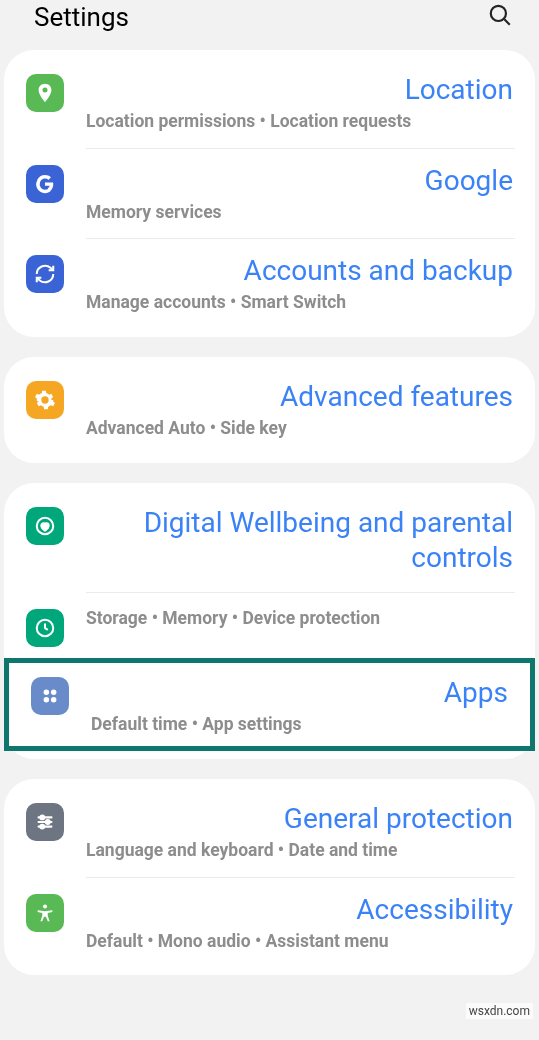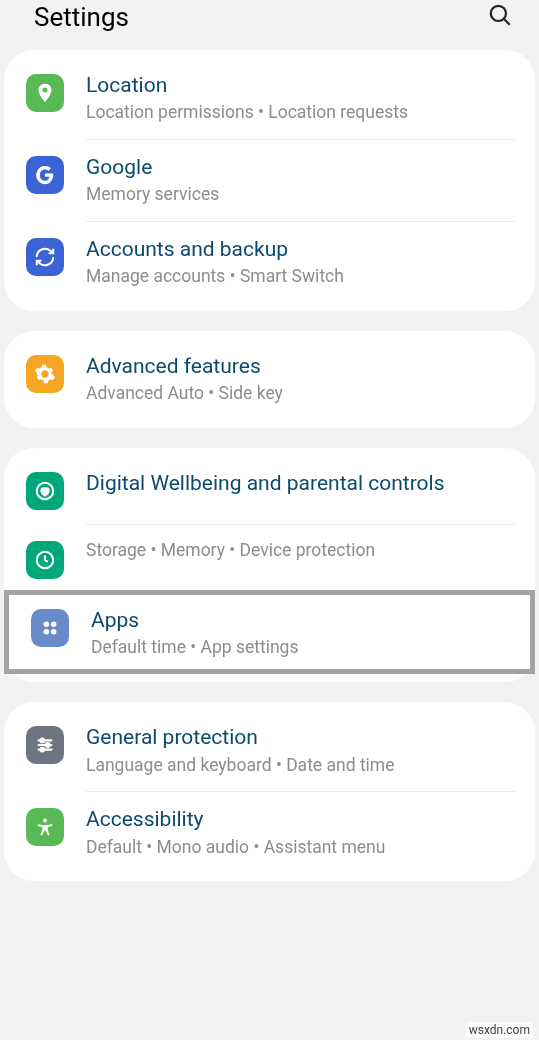--- a/index.html
+++ b/index.html
@@ -29,60 +29,62 @@
       margin: 0 4px 20px 4px;
       padding: 8px 0;
     }
     .row {
       display: flex;
       align-items: flex-start;
       padding: 14px 22px 14px 22px;
       position: relative;
     }
     .row-highlighted {
-      border: 5px solid #a3a3a3;
+      border: 5px solid #0f766e;
       margin-top: -4px;
       padding-top: 12px;
       padding-bottom: 10px;
     }
     .icon-wrap {
       width: 38px;
       height: 38px;
       border-radius: 10px;
       display: flex;
       align-items: center;
       justify-content: center;
       flex-shrink: 0;
       margin-right: 22px;
       margin-top: 2px;
     }
     .icon-wrap svg { width: 22px; height: 22px; }
     .row-text { flex: 1; min-width: 0; }
     .row-title {
-      font-size: 21px;
-      color: #0c4a6e;
+      font-size: 28px;
+      color: #3b82f6;
       font-weight: 400;
       line-height: 1.25;
       margin-bottom: 3px;
+      text-align: right;
     }
     .row-sub {
       font-size: 17.5px;
       color: #8d8d8d;
       line-height: 1.35;
+      font-weight: bold;
     }
     .divider {
       height: 1px;
       background: #ebebeb;
       margin-left: 82px;
       margin-right: 20px;
     }
     .watermark {
       position: absolute;
       right: 6px;
-      bottom: 2px;
+      bottom: 21px;
       font-size: 12px;
       color: #444;
       background: rgba(255,255,255,0.7);
       padding: 1px 3px;
     }
     
     .bg-green  { background: #59b955; }
     .bg-blue   { background: #3a63d6; }
     .bg-indigo { background: #3a63d6; }
     .bg-yellow { background: #f5a623; }

